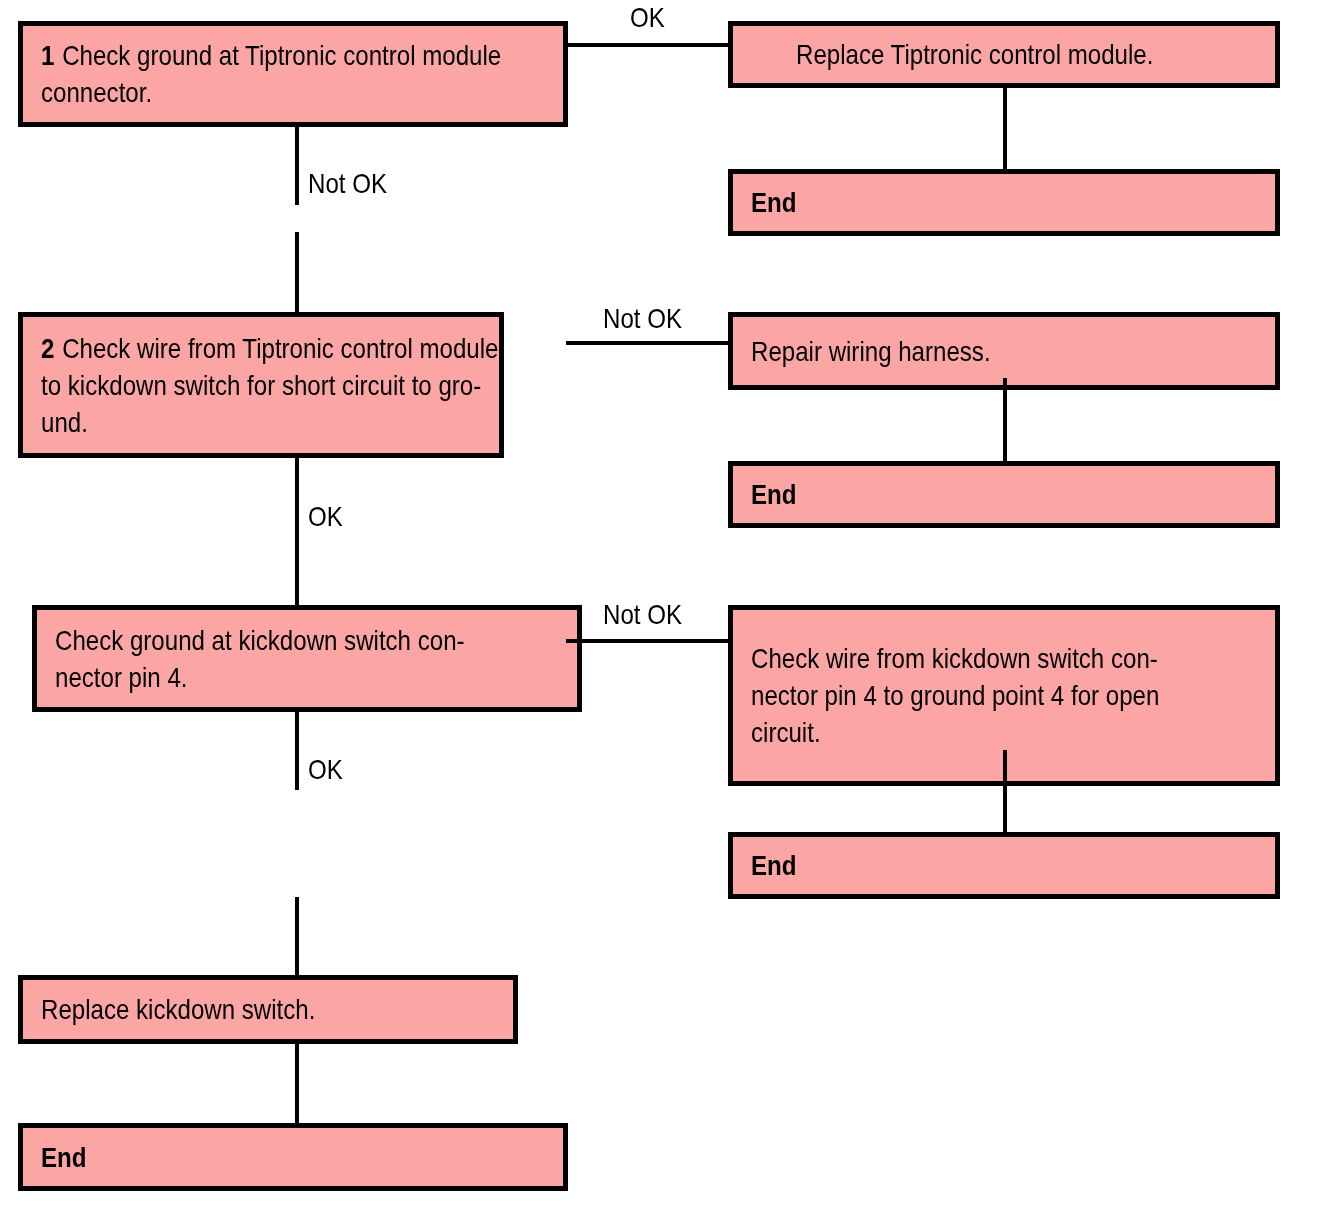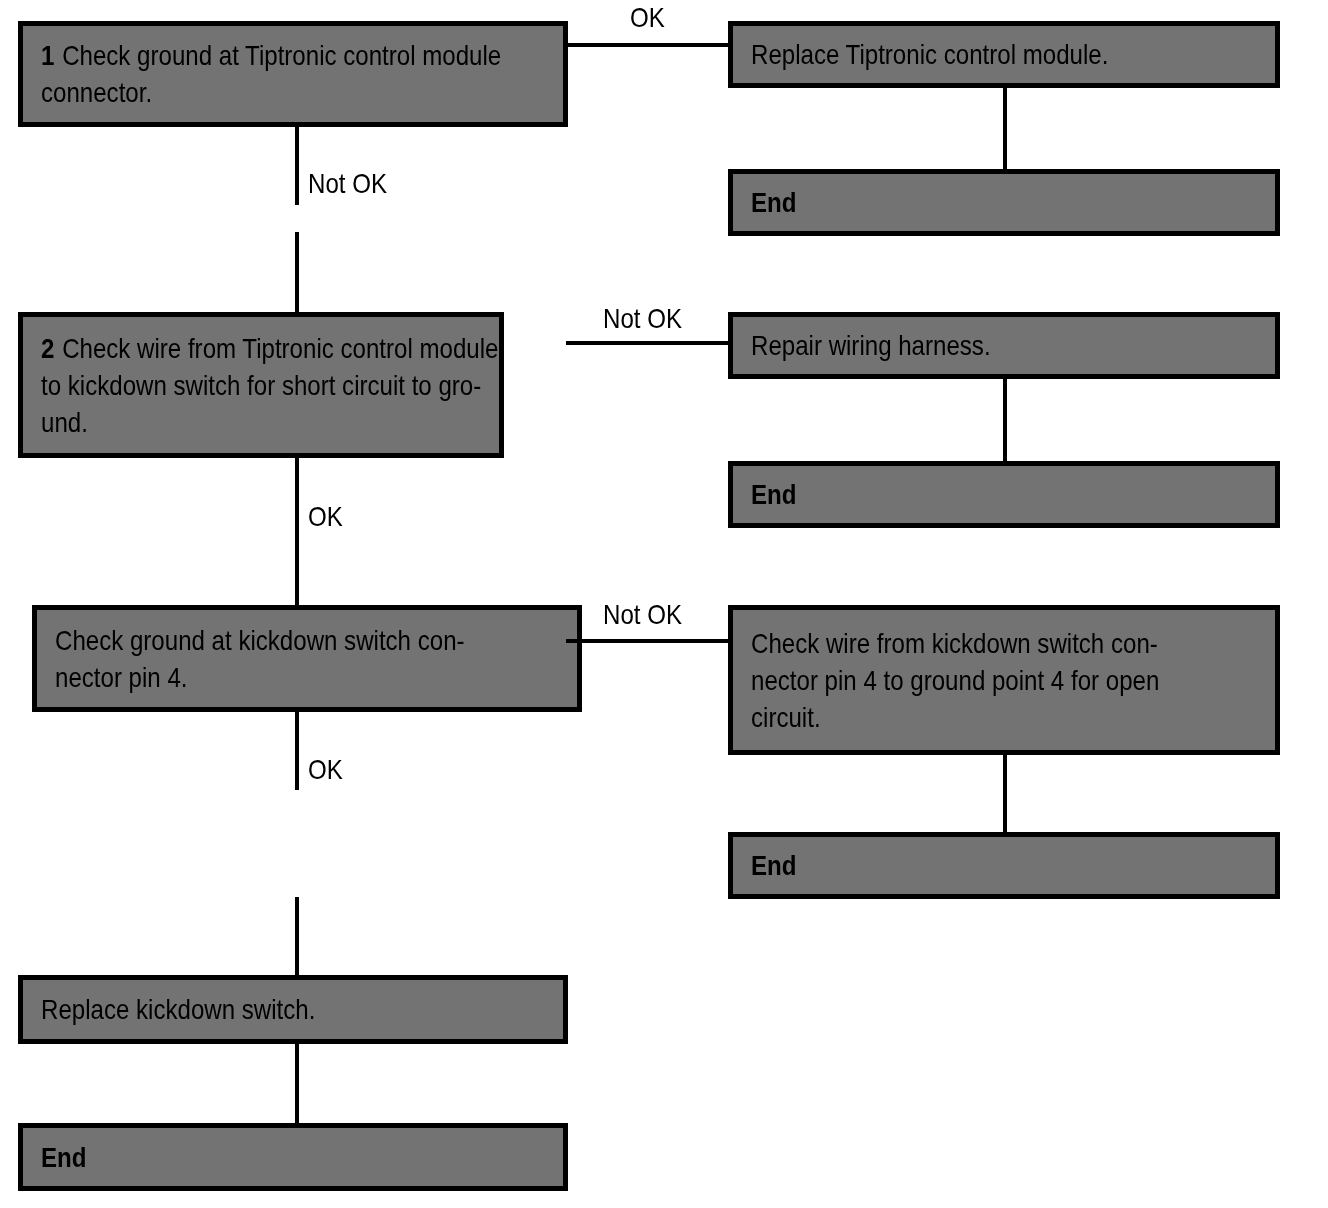--- a/index.html
+++ b/index.html
@@ -8,21 +8,21 @@
     position: relative;
     background: #ffffff;
     overflow: hidden;
     font-family: "Liberation Sans", "DejaVu Sans", sans-serif;
     color: #000000;
   }
   .box {
     position: absolute;
     box-sizing: border-box;
     border: 5px solid #000000;
-    background: #737373;
+    background: #fca5a5;
     display: flex;
     align-items: center;
     padding: 0 18px;
     overflow: visible;
   }
   .content {
     flex: 0 0 auto;
     transform: scaleX(0.86);
     transform-origin: 0 50%;
     font-size: 28px;
@@ -44,58 +44,58 @@
 </head>
 <body>
 
 <div>
 
   <div class="box" style="left:18px; top:21px; width:550px; height:106px;">
     <div class="content"><span class="num">1</span><span class="txt">Check ground at Tiptronic control module
 connector.</span></div>
   </div>
 
-  <div class="box" style="left:728px; top:21px; width:552px; height:67px;">
+  <div class="box" style="left:728px; top:21px; width:552px; height:67px;justify-content:center;">
     <div class="content"><span class="txt">Replace Tiptronic control module.</span></div>
   </div>
 
   <div class="box" style="left:728px; top:169px; width:552px; height:67px;">
     <div class="content"><span class="txt end-text">End</span></div>
   </div>
 
   <div class="box" style="left:18px; top:312px; width:486px; height:146px;">
     <div class="content"><span class="num">2</span><span class="txt">Check wire from Tiptronic control module
 to kickdown switch for short circuit to gro-
 und.</span></div>
   </div>
 
-  <div class="box" style="left:728px; top:312px; width:552px; height:67px;">
+  <div class="box" style="left:728px; top:312px; width:552px; height:78px;">
     <div class="content"><span class="txt">Repair wiring harness.</span></div>
   </div>
 
   <div class="box" style="left:728px; top:461px; width:552px; height:67px;">
     <div class="content"><span class="txt end-text">End</span></div>
   </div>
 
   <div class="box" style="left:32px; top:605px; width:550px; height:107px;">
     <div class="content"><span class="txt">Check ground at kickdown switch con-
 nector pin 4.</span></div>
   </div>
 
-  <div class="box" style="left:728px; top:605px; width:552px; height:150px;">
+  <div class="box" style="left:728px; top:605px; width:552px; height:181px;">
     <div class="content"><span class="txt">Check wire from kickdown switch con-
 nector pin 4 to ground point 4 for open
 circuit.</span></div>
   </div>
 
   <div class="box" style="left:728px; top:832px; width:552px; height:67px;">
     <div class="content"><span class="txt end-text">End</span></div>
   </div>
 
-  <div class="box" style="left:18px; top:975px; width:550px; height:69px;">
+  <div class="box" style="left:18px; top:975px; width:500px; height:69px;">
     <div class="content"><span class="txt">Replace kickdown switch.</span></div>
   </div>
 
   <div class="box" style="left:18px; top:1123px; width:550px; height:68px;">
     <div class="content"><span class="txt end-text">End</span></div>
   </div>
 
   <div class="line" style="left:566px; top:43px;  width:164px; height:4px;"></div>
   <div class="line" style="left:1003px; top:86px;  width:4px; height:85px;"></div>
   <div class="line" style="left:295px; top:125px; width:4px; height:80px;"></div>

